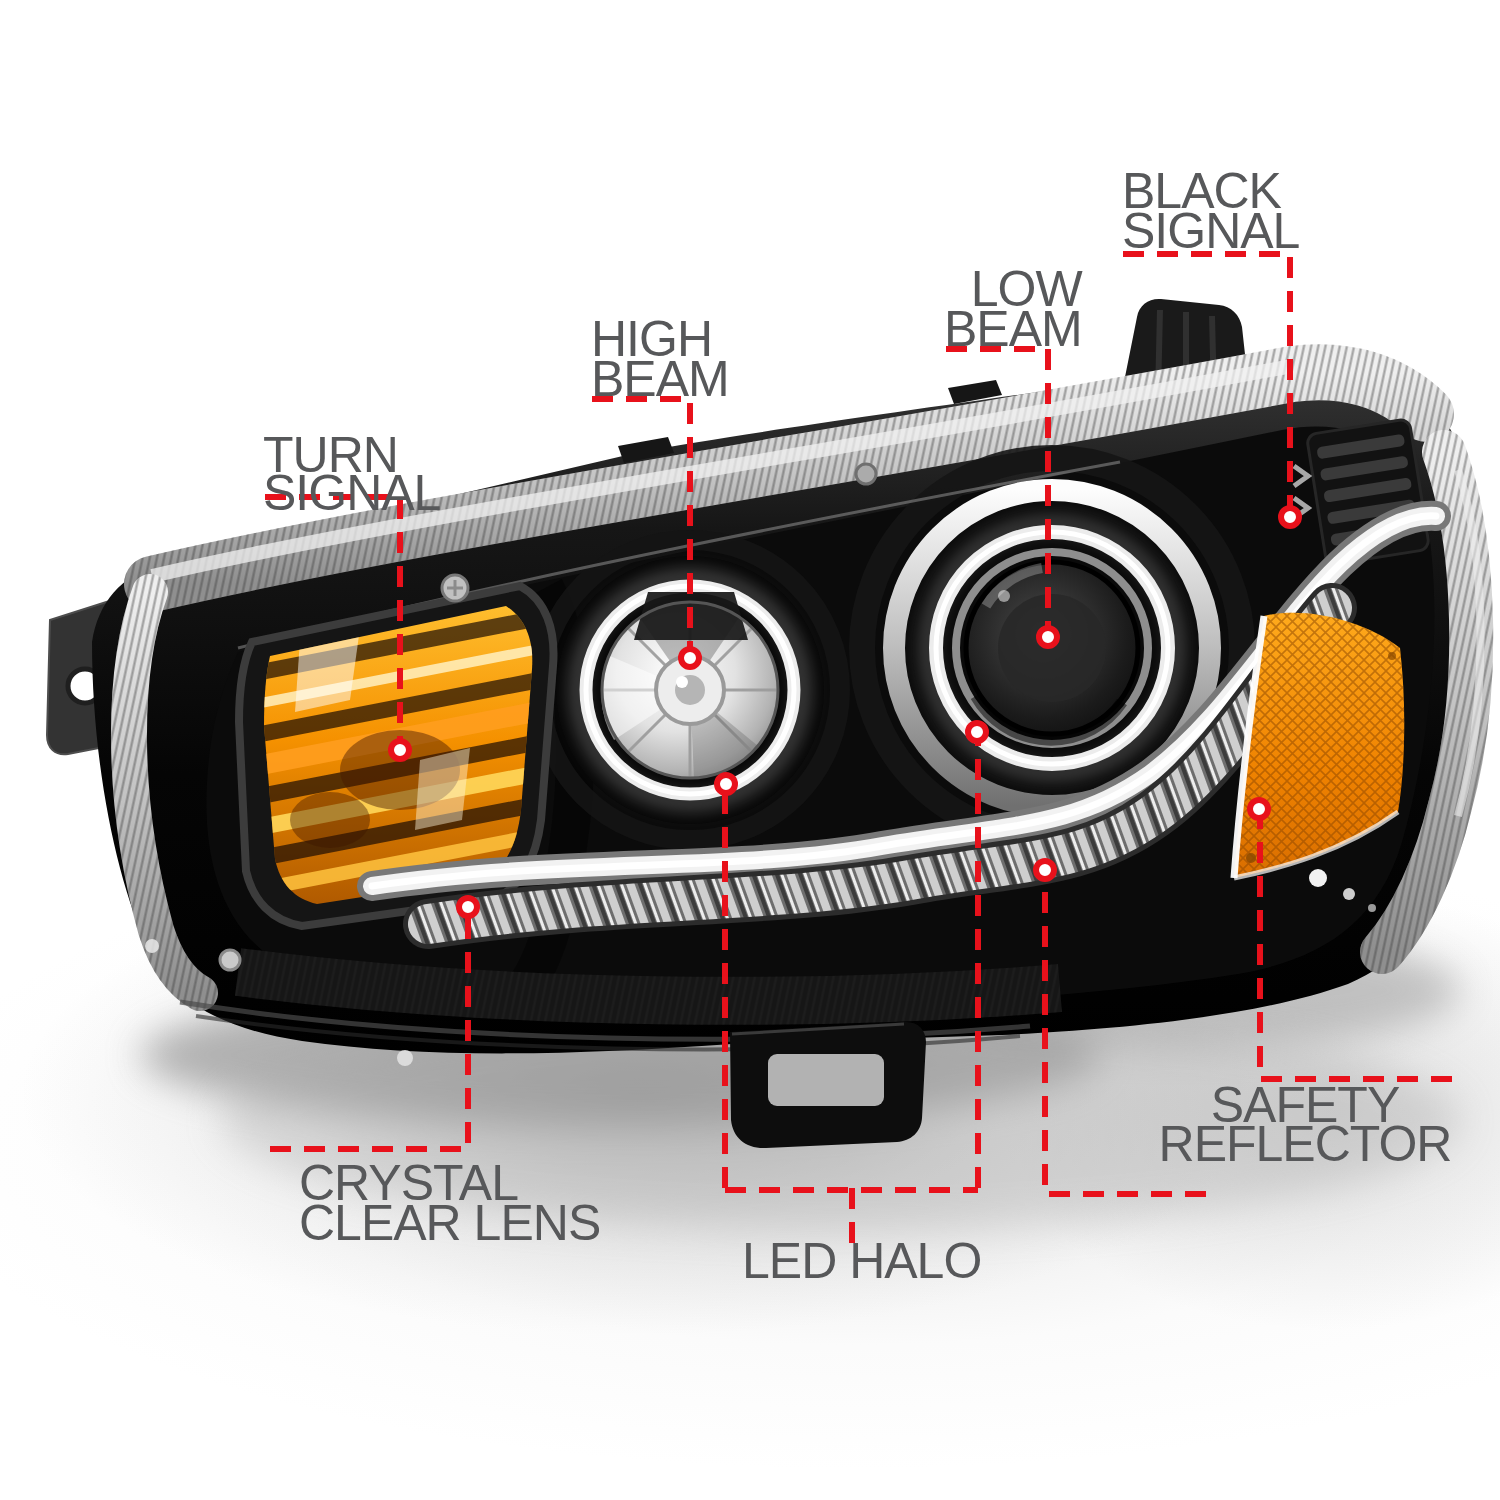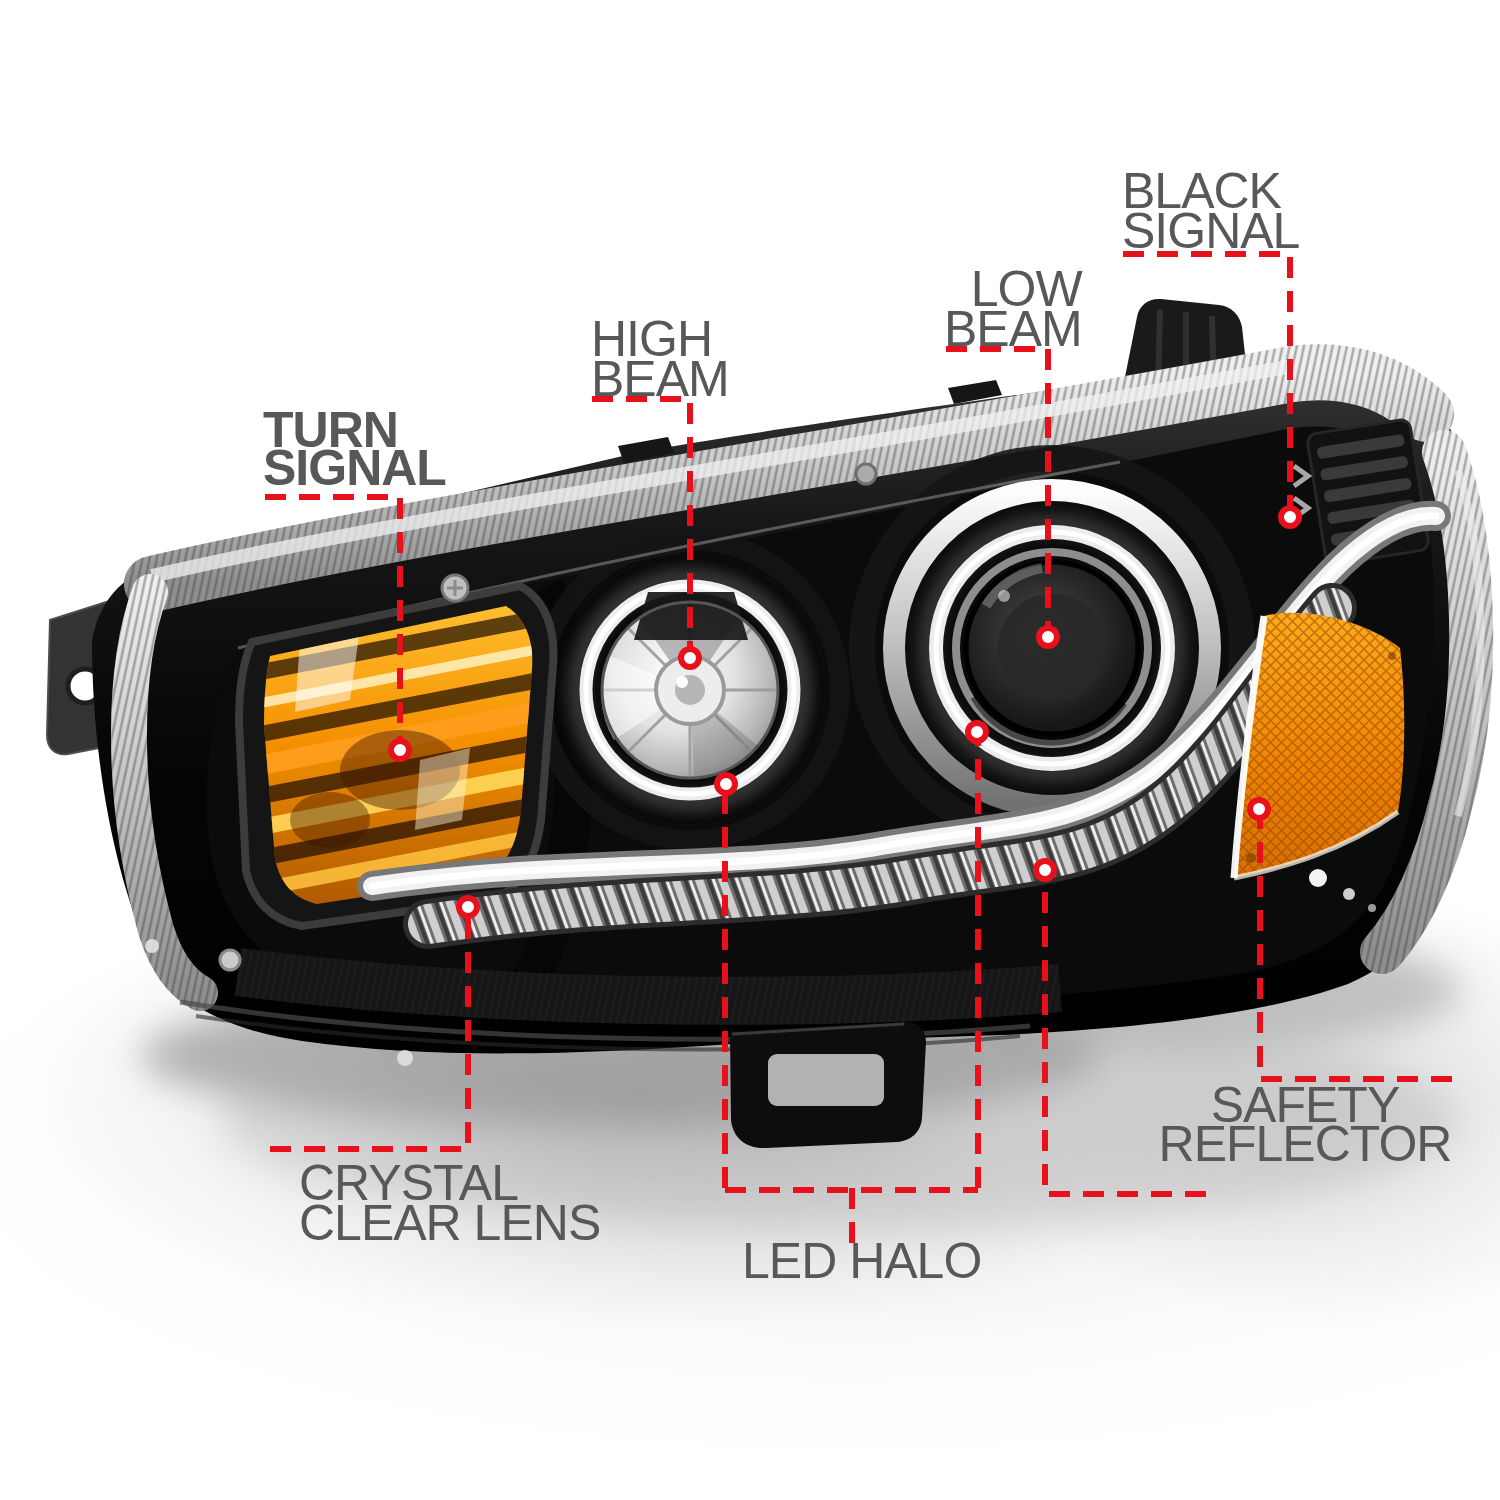--- a/index.html
+++ b/index.html
@@ -12,21 +12,21 @@
       #ffffff;
     font-family:"Liberation Sans", sans-serif;
   }
   .layer{position:absolute;left:0;top:0;}
   .lbl{
     position:absolute;
     font-size:50px;line-height:40px;font-weight:400;
     color:#57585a;letter-spacing:-1px;white-space:nowrap;
   }
   .lbl span{display:block;}
-  #lbl-turn{left:263px;top:411px;line-height:38px;font-weight:bold;}
+  #lbl-turn{left:263px;top:436px;line-height:38px;}
   #lbl-high{left:591px;top:319px;}
   #lbl-low{left:944px;top:269px;text-align:right;}
   #lbl-black{left:1122px;top:171px;}
   #lbl-crystal{left:263px;top:1163px;margin-left:36px;}
   #lbl-halo{left:742px;top:1241px;width:220px;}
   #lbl-running{left:938px;top:1208px;width:270px;text-align:right;line-height:39px;}
   #lbl-safety{left:1155px;top:1086px;width:300px;text-align:center;line-height:39px;}
   .lead{stroke:#e8111b;stroke-width:6;fill:none;stroke-dasharray:21 13;}
   .dot{fill:#ffffff;stroke:#e8111b;stroke-width:6;}
 </style>

